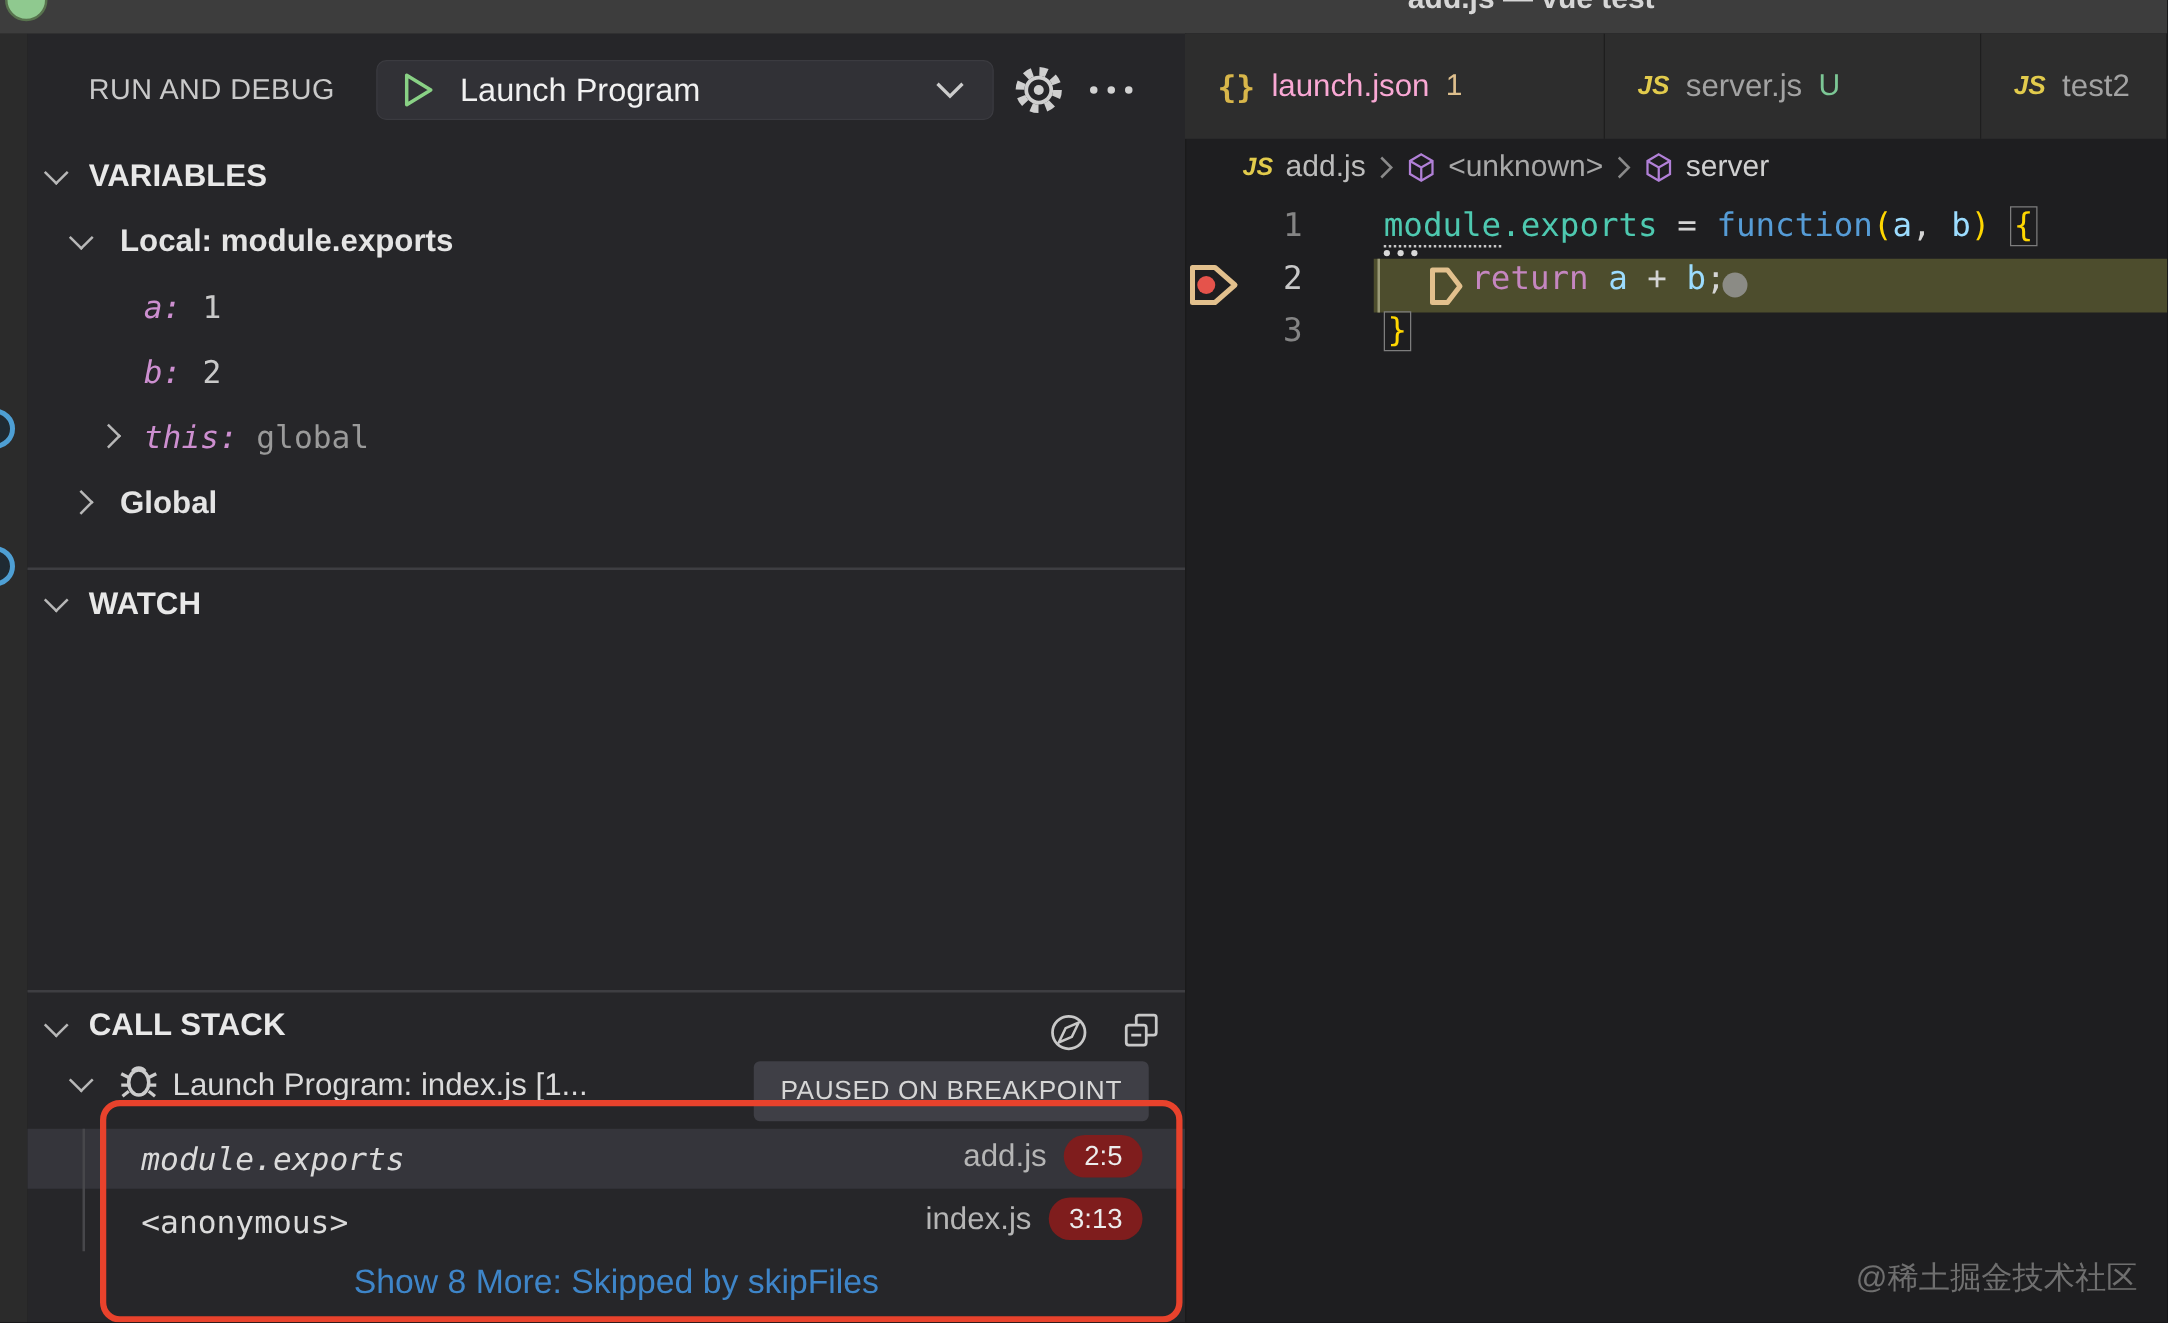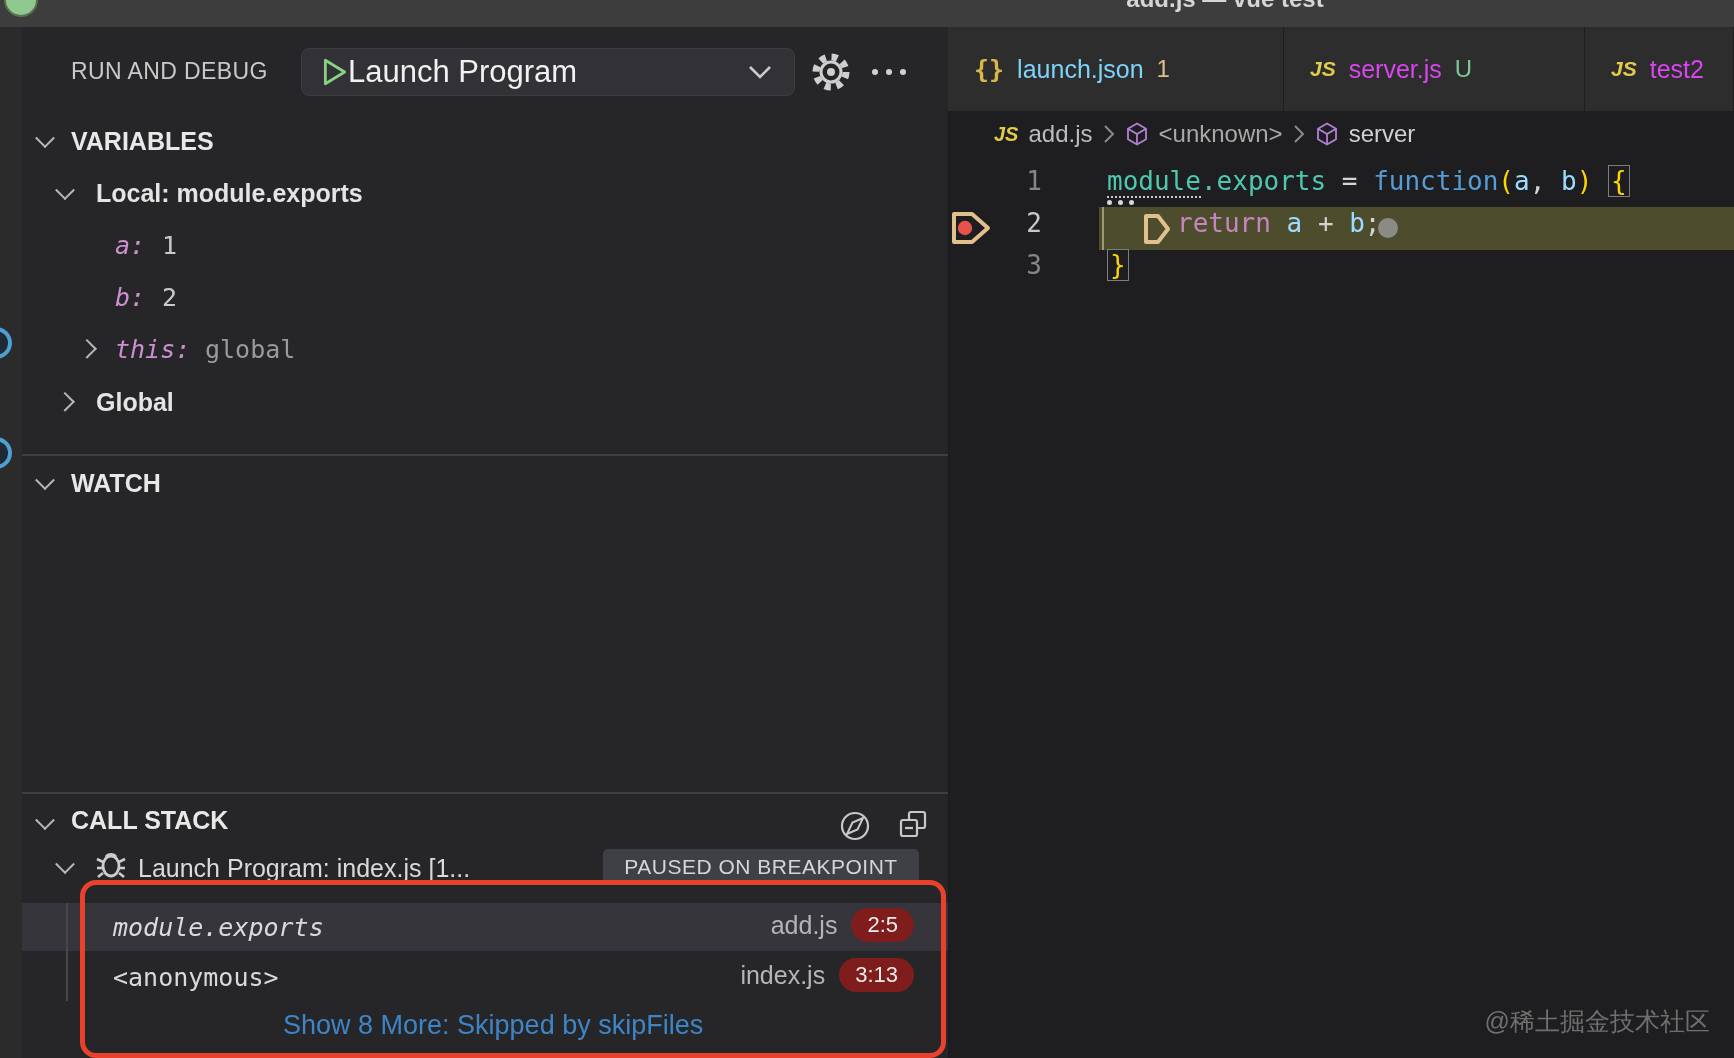--- a/index.html
+++ b/index.html
@@ -30,46 +30,46 @@
   .tree-bold{font-size:25px;font-weight:bold;color:#e4e4e4;}
   .mono{font-family:"DejaVu Sans Mono",monospace;}
   .var-name{font-size:25px;font-style:italic;color:#cd8fd0;}
   .var-val{font-size:25px;color:#c9c9c9;}
   .var-val.dim{color:#9a9a9a;}
   .divider{left:22px;width:926px;height:2px;background:#3e3e42;}
 
   .rd-label{left:71px;top:58px;font-size:23px;color:#c9c9c9;letter-spacing:.4px;}
   .dropdown{left:301px;top:48px;width:494px;height:48px;background:#313136;border:1px solid #3b3b40;
     border-radius:8px;display:flex;align-items:center;box-sizing:border-box;}
-  .dropdown .lbl{font-size:31px;color:#f1f1f1;}
+  .dropdown .lbl{margin-left:20px;font-size:26px;color:#f1f1f1;}
   .dots3{display:flex;gap:8px;}
   .dots3 i{width:6px;height:6px;border-radius:50%;background:#d2d2d2;}
 
   .session-label{font-size:25px;color:#dadada;white-space:nowrap;overflow:hidden;max-width:458px;}
-  .paused-badge{left:603px;top:849px;width:316px;height:36px;background:#3f3f46;border-radius:5px;
+  .paused-badge{left:603px;top:849px;width:316px;height:48px;background:#3f3f46;border-radius:5px;
     display:flex;align-items:center;justify-content:center;font-size:21px;color:#d6d6d6;letter-spacing:.5px;}
   .frame-row{left:22px;width:926px;height:48px;}
   .frame-row.sel{background:#35353b;}
   .frame-fn{left:113px;font-size:25px;color:#dadada;}
   .frame-right{display:flex;align-items:center;gap:14px;}
   .frame-file{font-size:25px;color:#b5b5b5;}
   .pill{background:#7f1d1d;border-radius:19px;padding:4px 16px;font-size:22px;color:#ececec;}
   .skip-link{left:283px;top:1010px;font-size:27px;color:#3e85c8;}
   .red-rect{left:80px;top:880px;width:856px;height:168px;border:5px solid #e8422c;border-radius:16px;z-index:9;}
   .indent-guide{left:66px;top:903px;width:2px;height:98px;background:#47474b;}
 
   
   .editor{left:948px;top:27px;width:786px;height:1031px;background:#1e1e20;border-left:1px solid #1a1a1a;box-sizing:border-box;}
   .tabbar{left:948px;top:27px;width:786px;height:84px;background:#252528;display:flex;}
   .tab{height:84px;background:#2d2d2d;border-right:1px solid #1e1e1e;display:flex;align-items:center;
     padding-left:26px;gap:13px;box-sizing:border-box;flex:none;}
   .tab .ticon-json{font-family:"DejaVu Sans Mono",monospace;font-weight:bold;font-size:25px;color:#d8b64a;}
   .tab .ticon-js{font-weight:bold;font-style:italic;font-size:21px;color:#e2cb4c;}
-  .tab .tlabel-mod{font-size:25px;color:#7dd3fc;}
-  .tab .tlabel-untracked{font-size:25px;color:#d946ef;}
+  .tab .tlabel-mod{font-size:25px;color:#f9a8d4;}
+  .tab .tlabel-untracked{font-size:25px;color:#a3a3a3;}
   .tab .tbadge-mod{font-size:24px;color:#debf8d;}
   .tab .tbadge-untracked{font-size:24px;color:#7cc795;}
 
   .breadcrumbs{left:994px;top:120px;display:flex;align-items:center;gap:10px;}
   .bc-js{font-weight:bold;font-style:italic;font-size:20px;color:#e2cb4c;}
   .bc-item{font-size:24px;color:#bcbcbc;}
   .bc-item.dim{color:#a8a8a8;}
   .bc-item.last{color:#d0d0d0;}
 
   .code{font-family:"DejaVu Sans Mono",monospace;font-size:26px;white-space:pre;text-align:right;}

